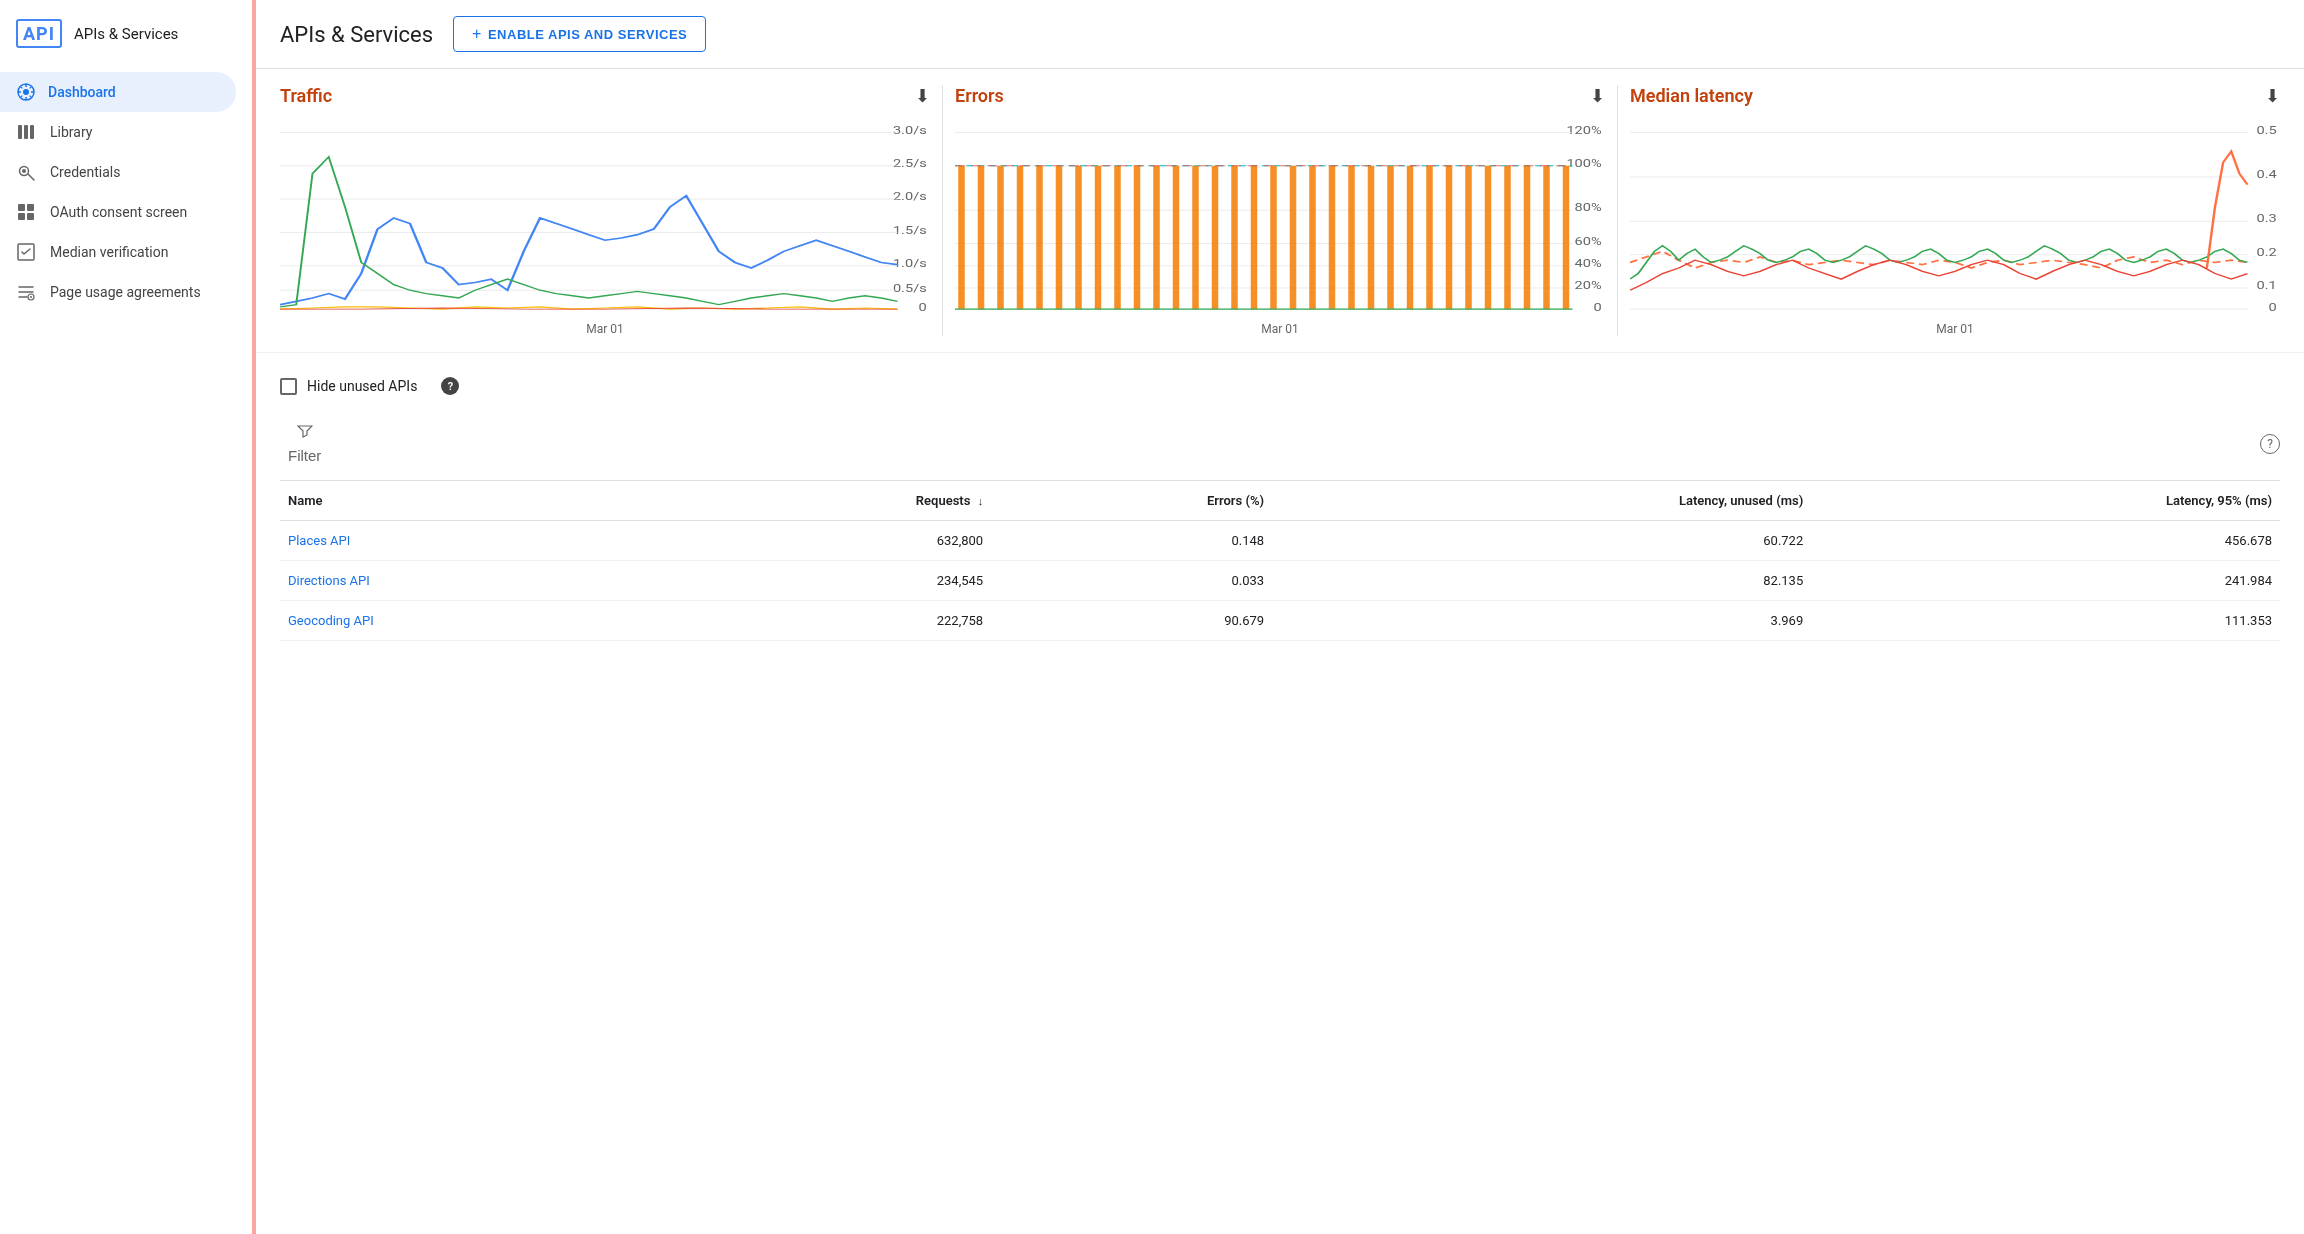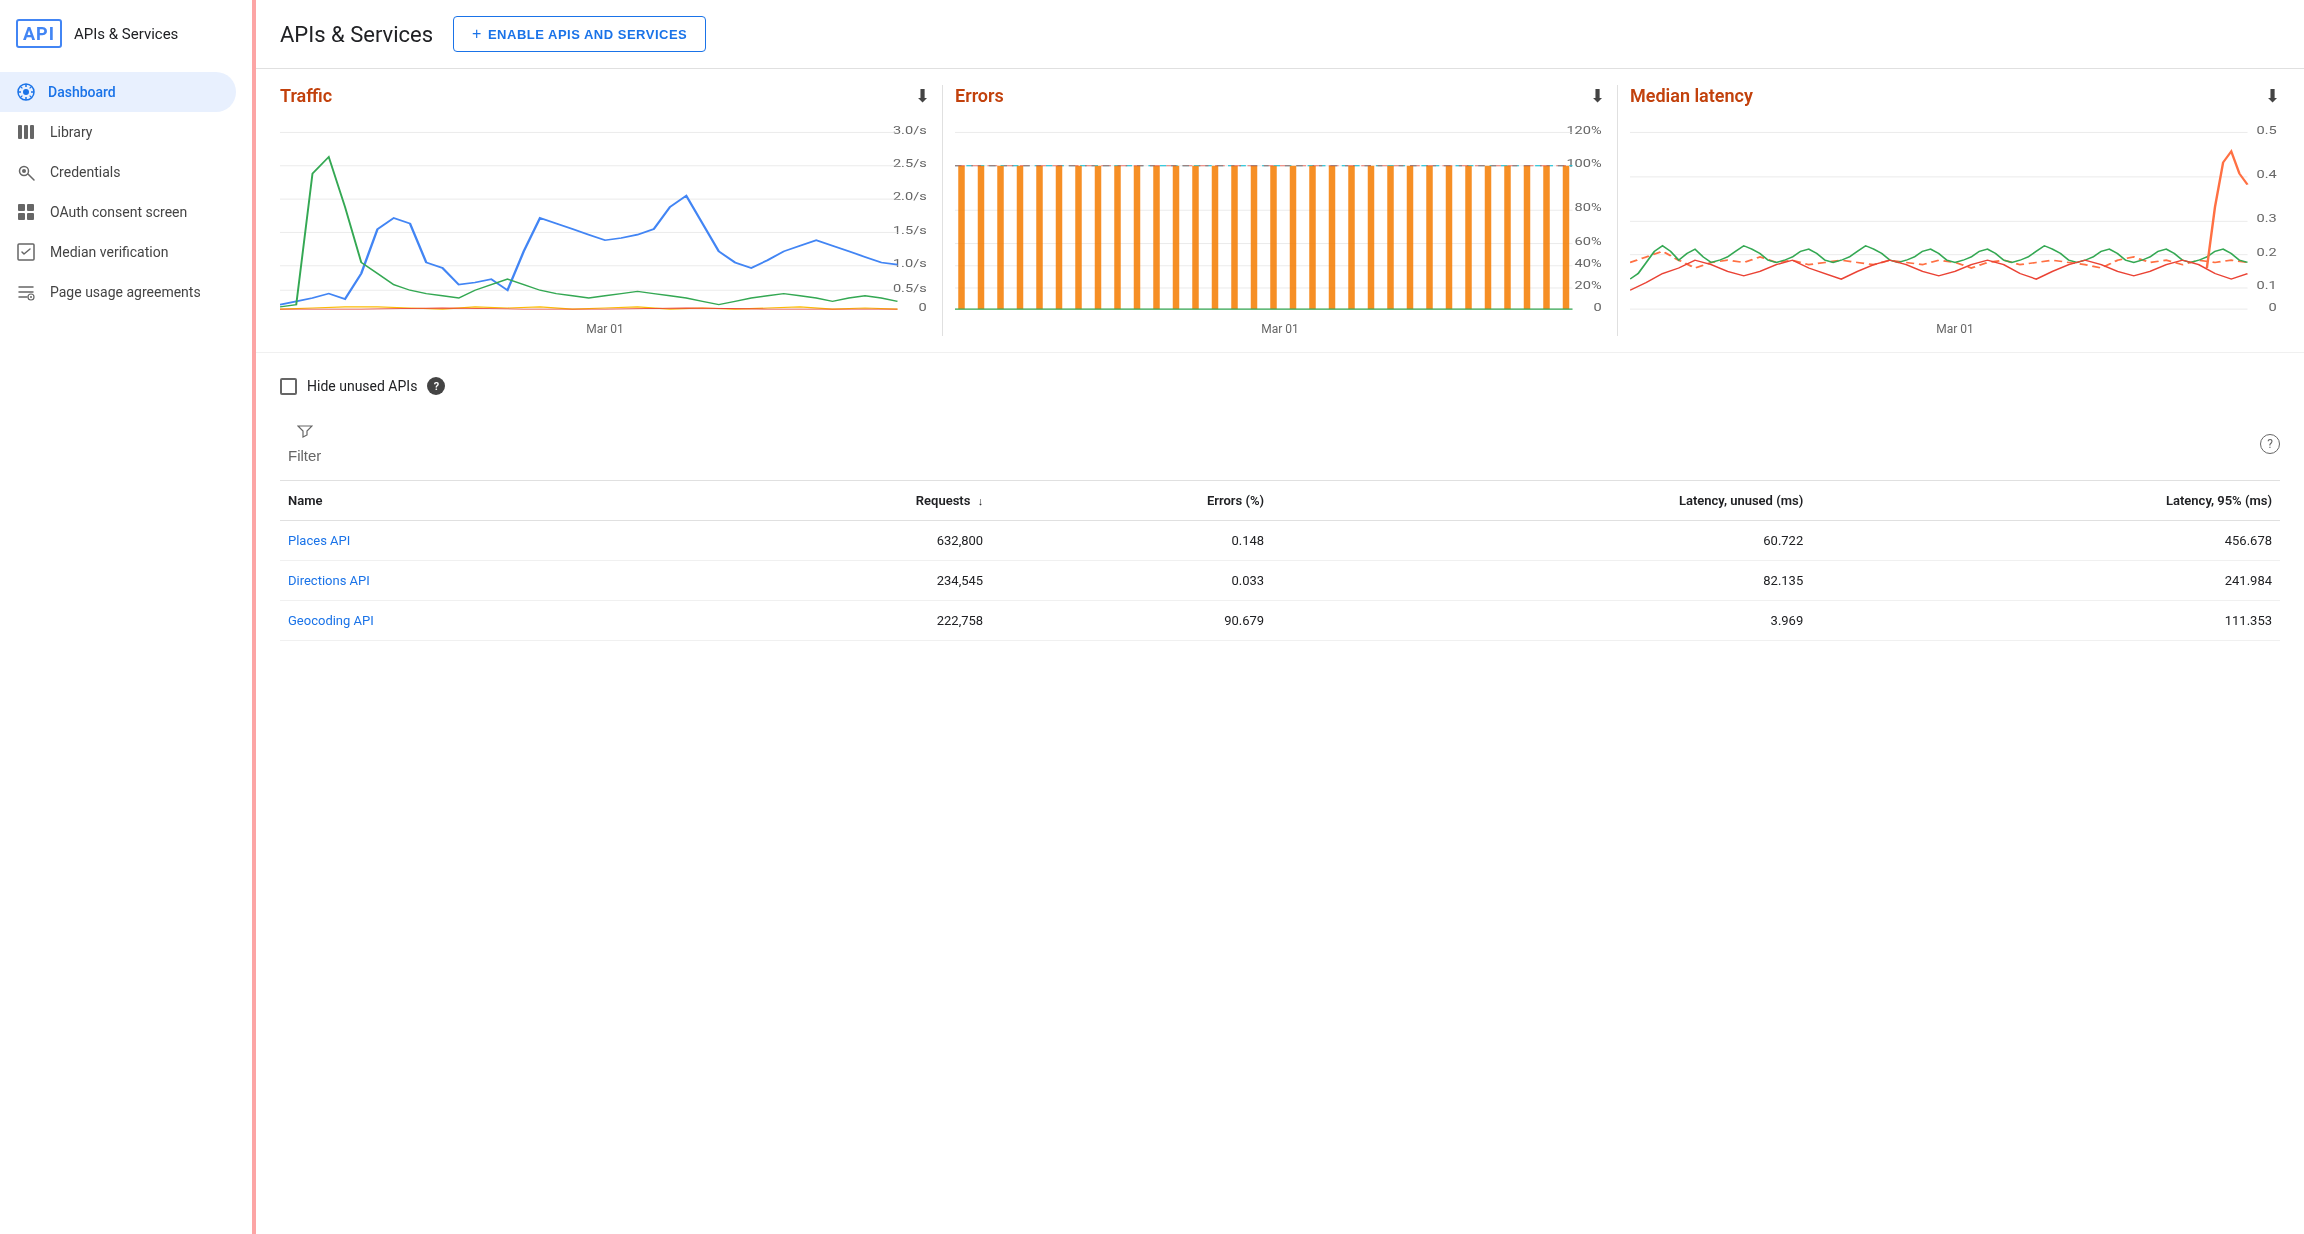--- a/index.html
+++ b/index.html
@@ -156,21 +156,21 @@
       font-size: 12px;
       color: #666;
       margin-top: 4px;
     }
 
     
     .controls-section {
       padding: 24px 24px 12px 24px;
       display: flex;
       align-items: center;
-      gap: 10px;
+      gap: 24px;
       background: #fff;
     }
     .checkbox-wrapper {
       display: flex;
       align-items: center;
       gap: 10px;
       cursor: pointer;
     }
     .checkbox {
       width: 17px;

